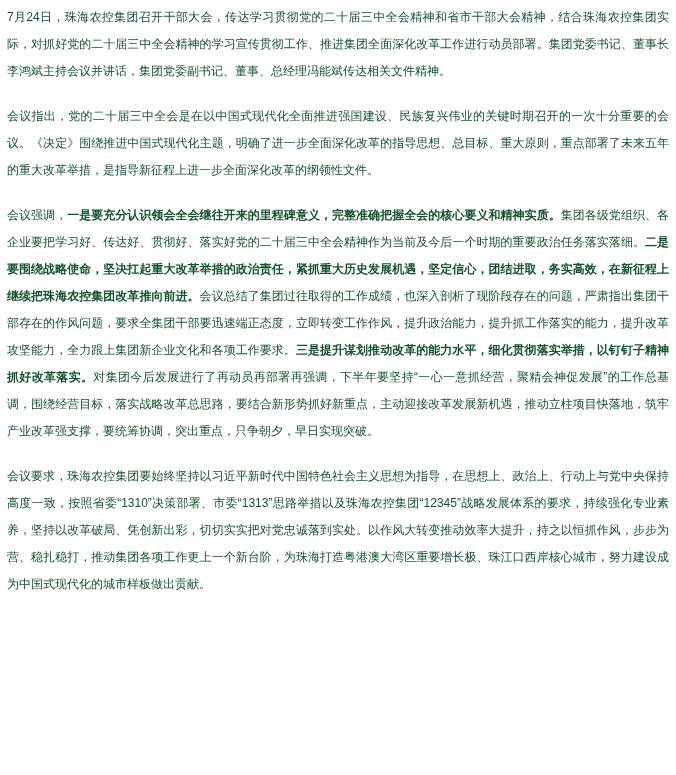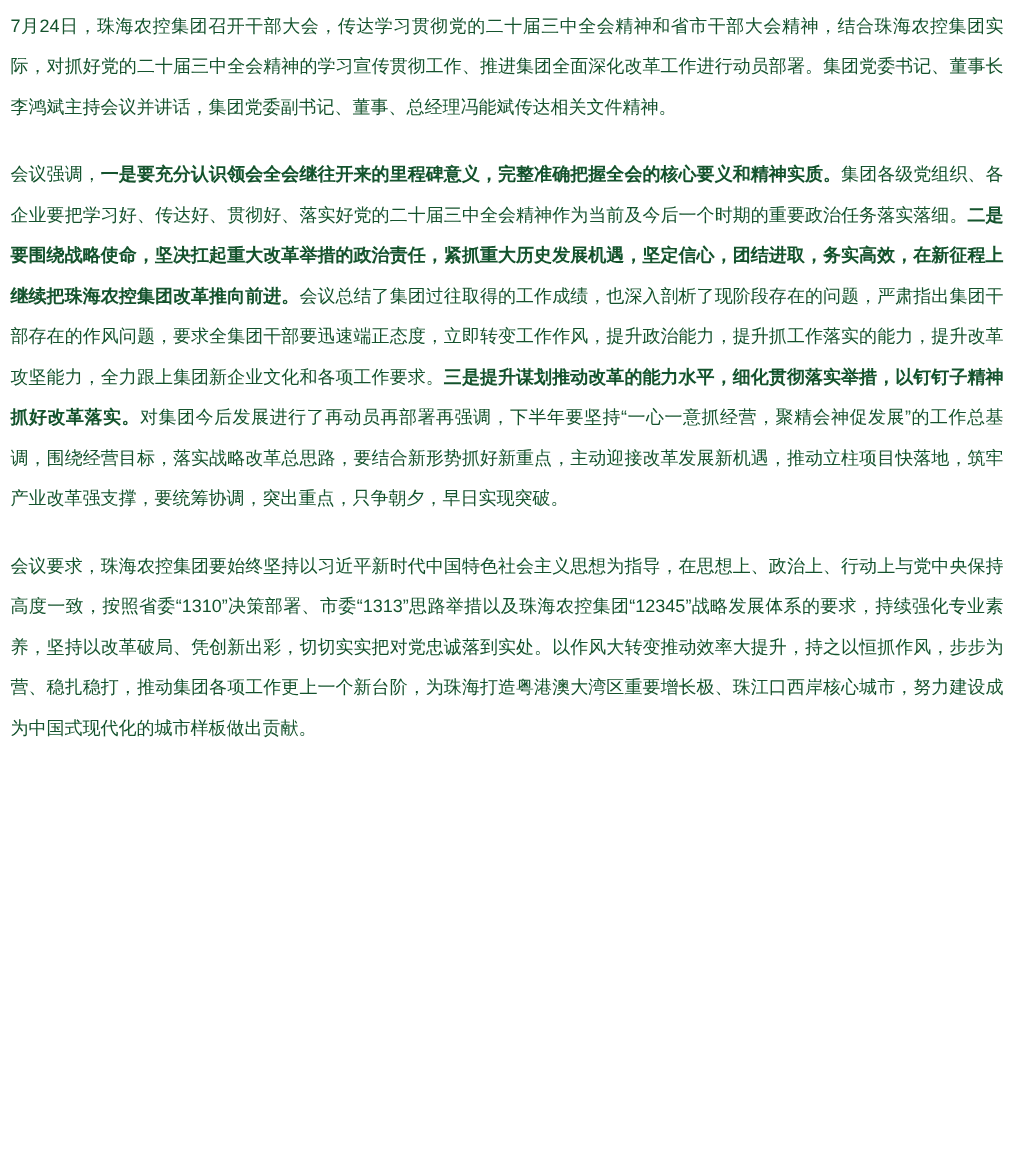--- a/index.html
+++ b/index.html
@@ -28,20 +28,23 @@
 </style>
 </head>
 <body>
 
 <div class="article">
 
   <p>
     <span class="run">7月24日，珠海农控集团召开干部大会，传达学习贯彻党的二十届三中全会精神和省市干部大会精神，结合珠海农控集团实际，对抓好党的二十届三中全会精神的学习宣传贯彻工作、推进集团全面深化改革工作进行动员部署。集团党委书记、董事长李鸿斌主持会议并讲话，集团党委副书记、董事、总经理冯能斌传达相关文件精神。</span>
   </p>
 
+  <p>
+    <span class="run">会议指出，党的二十届三中全会是在以中国式现代化全面推进强国建设、民族复兴伟业的关键时期召开的一次十分重要的会议。《决定》围绕推进中国式现代化主题，明确了进一步全面深化改革的指导思想、总目标、重大原则，重点部署了未来五年的重大改革举措，是指导新征程上进一步全面深化改革的纲领性文件。</span>
+  </p>
 
   <p>
     <span class="run">会议强调，</span><span class="run bold">一是要充分认识领会全会继往开来的里程碑意义，完整准确把握全会的核心要义和精神实质。</span><span class="run">集团各级党组织、各企业要把学习好、传达好、贯彻好、落实好党的二十届三中全会精神作为当前及今后一个时期的重要政治任务落实落细。</span><span class="run bold">二是要围绕战略使命，坚决扛起重大改革举措的政治责任，紧抓重大历史发展机遇，坚定信心，团结进取，务实高效，在新征程上继续把珠海农控集团改革推向前进。</span><span class="run">会议总结了集团过往取得的工作成绩，也深入剖析了现阶段存在的问题，严肃指出集团干部存在的作风问题，要求全集团干部要迅速端正态度，立即转变工作作风，提升政治能力，提升抓工作落实的能力，提升改革攻坚能力，全力跟上集团新企业文化和各项工作要求。</span><span class="run bold">三是提升谋划推动改革的能力水平，细化贯彻落实举措，以钉钉子精神抓好改革落实。</span><span class="run">对集团今后发展进行了再动员再部署再强调，下半年要坚持“一心一意抓经营，聚精会神促发展”的工作总基调，围绕经营目标，落实战略改革总思路，要结合新形势抓好新重点，主动迎接改革发展新机遇，推动立柱项目快落地，筑牢产业改革强支撑，要统筹协调，突出重点，只争朝夕，早日实现突破。</span>
   </p>
 
   <p>
     <span class="run">会议要求，珠海农控集团要始终坚持以习近平新时代中国特色社会主义思想为指导，在思想上、政治上、行动上与党中央保持高度一致，按照省委“1310”决策部署、市委“1313”思路举措以及珠海农控集团“12345”战略发展体系的要求，持续强化专业素养，坚持以改革破局、凭创新出彩，切切实实把对党忠诚落到实处。以作风大转变推动效率大提升，持之以恒抓作风，步步为营、稳扎稳打，推动集团各项工作更上一个新台阶，为珠海打造粤港澳大湾区重要增长极、珠江口西岸核心城市，努力建设成为中国式现代化的城市样板做出贡献。</span>
   </p>
 
 </div>

